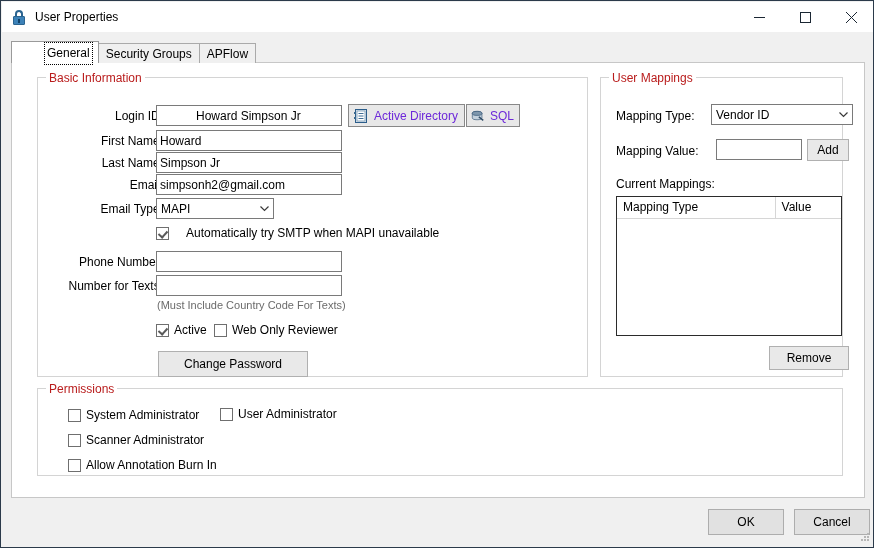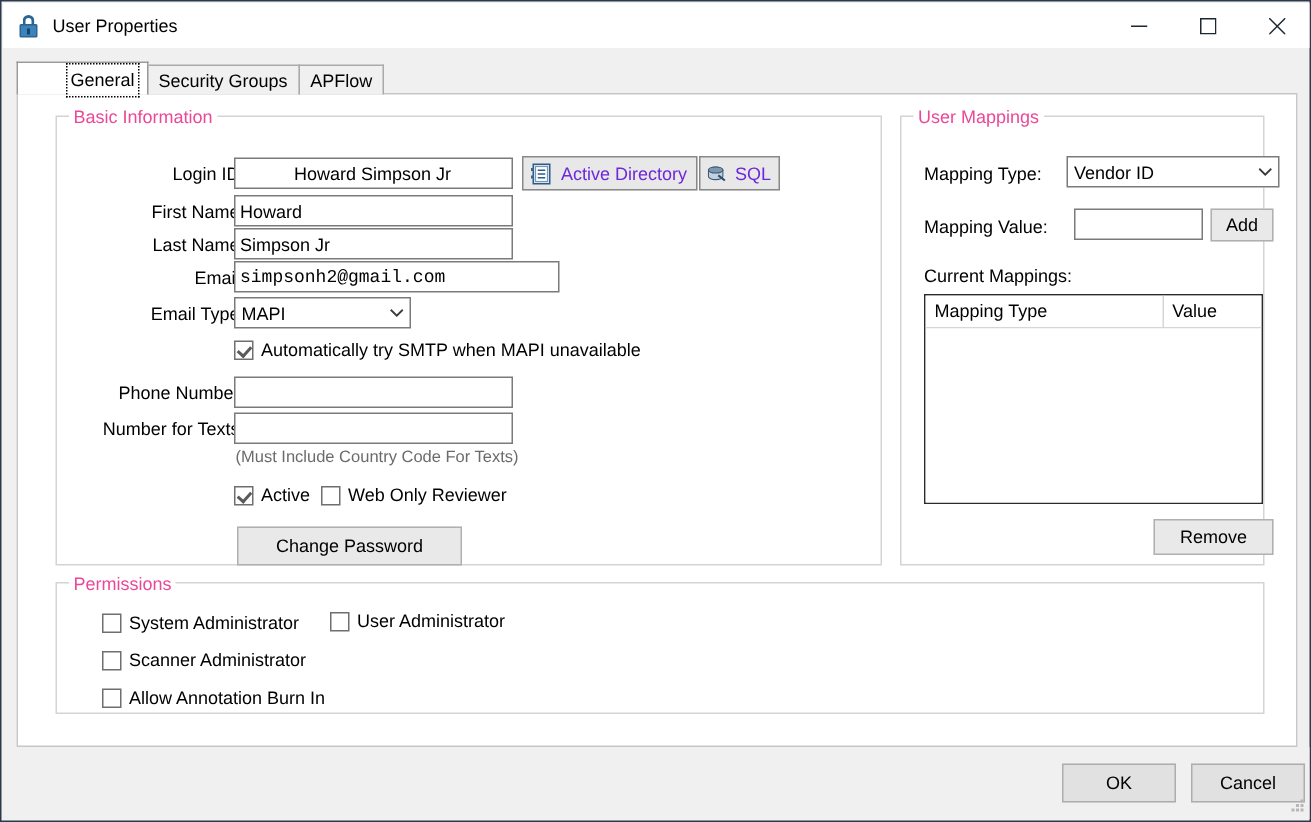--- a/index.html
+++ b/index.html
@@ -130,21 +130,21 @@
     border: 1px solid #d4d4d4;
     box-sizing: border-box;
   }
   .group-title {
     position: absolute;
     top: -7px;
     left: 8px;
     background: #ffffff;
     padding: 0 3px;
     font-size: 12px;
-    color: #ec4899;
+    color: #b91c1c;
     white-space: nowrap;
   }
   
   .lbl {
     position: absolute;
     font-size: 12px;
     color: #000;
     text-align: right;
     white-space: nowrap;
   }
@@ -378,33 +378,33 @@
         <span class="ibl">SQL</span>
       </div>
 
       <div class="lbl" style="left:20px; top:56px; width:105px;">First Name:</div>
       <input class="textbox" style="left: 118px; top: 52px; width: 186px; height: 21px;" value="Howard">
 
       <div class="lbl" style="left:20px; top:78px; width:105px;">Last Name:</div>
       <input class="textbox" style="left: 118px; top: 74px; width: 186px; height: 21px;" value="Simpson Jr">
 
       <div class="lbl" style="left:20px; top:100px; width:105px;">Email:</div>
-      <input class="textbox" style="left: 118px; top: 96px; width: 217px; height: 21px; font-family: Liberation Mono, monospace;" value="simpsonh2@gmail.com">
+      <input class="textbox" style="left: 118px; top: 96px; width: 186px; height: 21px;" value="simpsonh2@gmail.com">
 
       <div class="lbl" style="left:20px; top:124px; width:105px;">Email Type:</div>
       <div class="combo" style="left:118px; top:120px; width:118px; height:21px;">
         <span class="cbtext">MAPI</span>
         <span class="chev">
           <svg width="9" height="6" viewBox="0 0 9 6">
             <polyline points="0.5,0.5 4.5,4.5 8.5,0.5" fill="none" stroke="#3a3a3a" stroke-width="1.2"></polyline>
           </svg>
         </span>
       </div>
 
-      <div class="checkrow" style="left:118px; top:148px;">
+      <div class="checkrow" style="left:118px; top:148px;gap:12px;">
         <span class="cbox checked"></span>
         <span>Automatically try SMTP when MAPI unavailable</span>
       </div>
 
       <div class="lbl" style="left:10px; top:177px; width:115px;">Phone Number:</div>
       <input class="textbox" style="left: 118px; top: 173px; width: 186px; height: 21px;" value="">
 
       <div class="lbl" style="left:-2px; top:201px; width:127px;">Number for Texts:</div>
       <input class="textbox" style="left: 118px; top: 197px; width: 186px; height: 21px;" value="">
 

